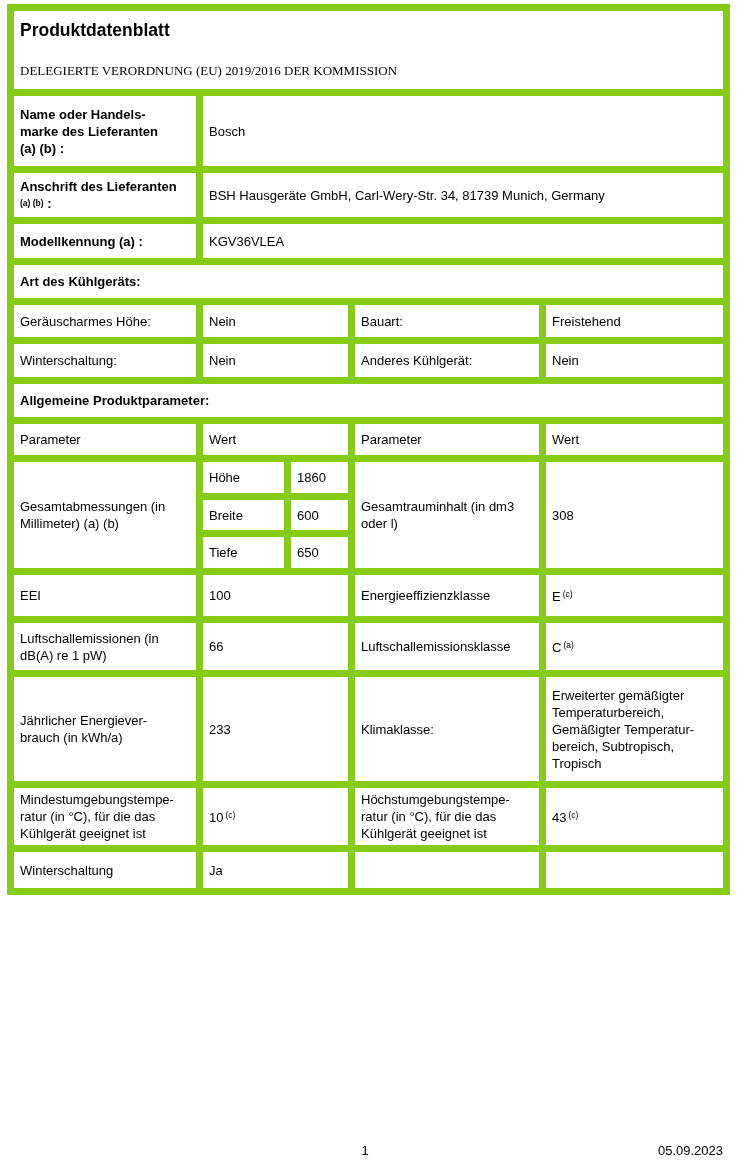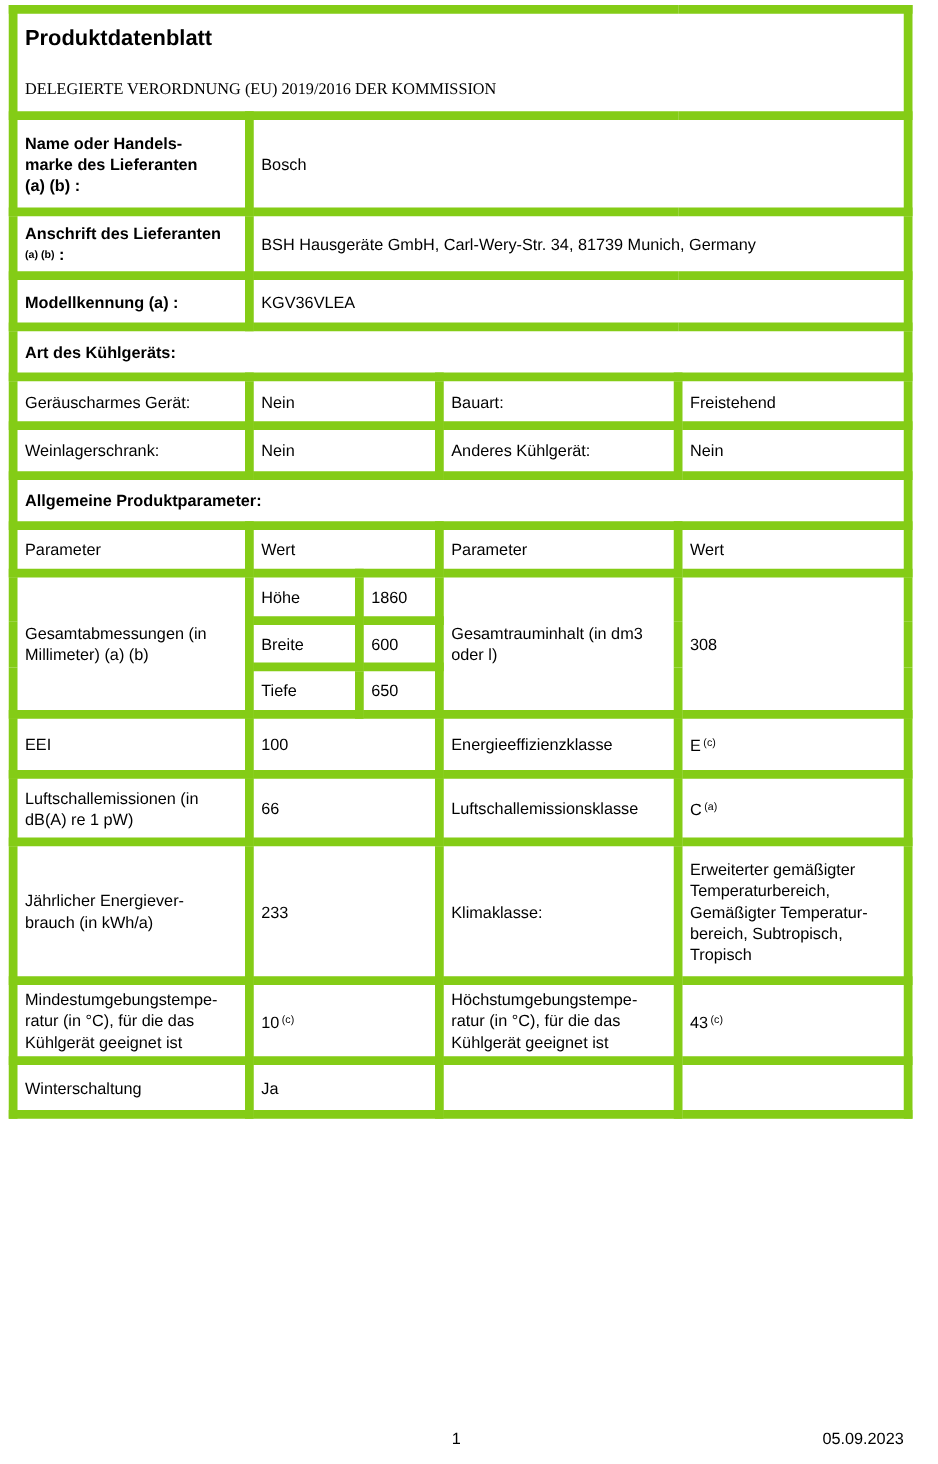--- a/index.html
+++ b/index.html
@@ -78,28 +78,28 @@
     <tr style="height:41px">
       <td class="b">Modellkennung (a) :</td>
       <td colspan="4">KGV36VLEA</td>
     </tr>
 
     <tr style="height:40px">
       <td colspan="5" class="b">Art des Kühlgeräts:</td>
     </tr>
 
     <tr style="height:39px">
-      <td>Geräuscharmes Gerät:</td>
+      <td>Geräuscharmes Höhe:</td>
       <td colspan="2" class="center">Nein</td>
       <td>Bauart:</td>
       <td class="center">Freistehend</td>
     </tr>
 
     <tr style="height:40px">
-      <td>Weinlagerschrank:</td>
+      <td>Winterschaltung:</td>
       <td colspan="2" class="center">Nein</td>
       <td>Anderes Kühlgerät:</td>
       <td class="center">Nein</td>
     </tr>
 
     <tr style="height:40px">
       <td colspan="5" class="b">Allgemeine Produktparameter:</td>
     </tr>
 
     <tr style="height:38px">

